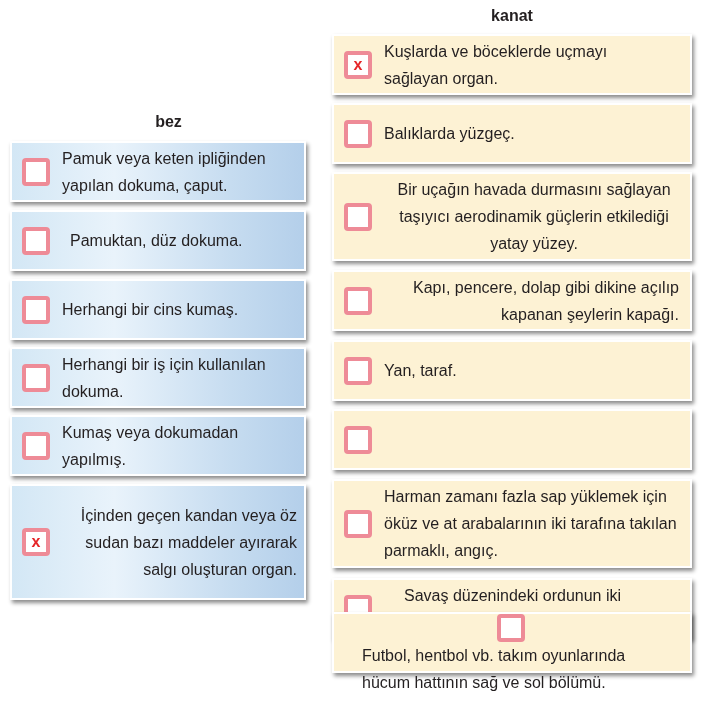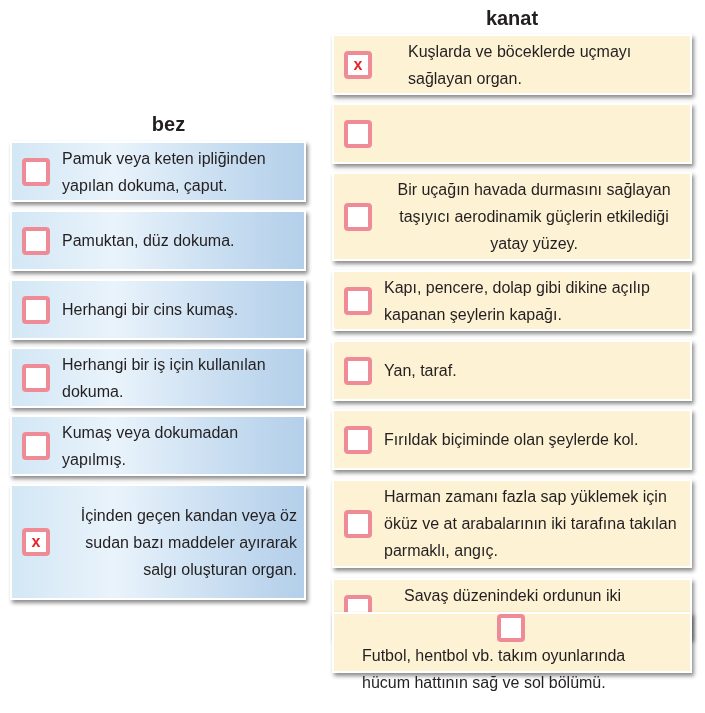--- a/index.html
+++ b/index.html
@@ -1,37 +1,37 @@
 <!DOCTYPE html>
 <html><head>
 <meta charset="utf-8">
 <style>
   html,body{margin:0;padding:0;background:#fff;}
   body{width:705px;height:713px;position:relative;overflow:hidden;font-family:"Liberation Sans",sans-serif;color:#231f20;}
-  .col-title{position:absolute;font-weight:bold;font-size:20px;text-align:center;}
+  .col-title{position:absolute;font-weight:bold;font-size:16px;text-align:center;}
   .card{position:absolute;box-sizing:border-box;border:2px solid #fff;box-shadow:2px 3px 4px rgba(0,0,0,0.45);display:flex;align-items:center;}
   .card.blue{background:linear-gradient(90deg,#d3e7f5 0%,#e9f3fb 35%,#c6dcf0 75%,#b4cfea 100%);}
   .card.cream{background:#fdf2d4;}
   .cb{flex:0 0 auto;width:28px;height:28px;box-sizing:border-box;border:4px solid #ee8b97;border-radius:4px;background:#fff;display:flex;align-items:center;justify-content:center;margin-left:10px;margin-right:12px;}
   .cb .x{color:#e52528;font-weight:bold;font-size:16px;line-height:1;font-family:"Liberation Sans",sans-serif;}
   .txt{font-size:16px;line-height:27px;}
 </style>
 </head>
 <body>
 
 <div class="col-title" style="left:0;top:113px;width:305px;margin-left:16px;">bez</div>
 <div class="col-title" style="left:332px;top:7px;width:360px;">kanat</div>
 
 <div class="card blue" style="left:10px;top:141px;width:296px;height:61px;">
   <div class="cb">
       <span class="x"></span>
     </div>
   <div class="txt" style="width:240px;">Pamuk veya keten ipliğinden yapılan dokuma, çaput.</div>
 </div>
-<div class="card blue" style="left:10px;top:210px;width:296px;height:61px;">
+<div class="card blue" style="left:10px;top:210px;width:296px;height:61px;gap:8px;">
   <div class="cb">
       <span class="x"></span>
     </div>
   <div class="txt">Pamuktan, düz dokuma.</div>
 </div>
 <div class="card blue" style="left:10px;top:279px;width:296px;height:61px;">
   <div class="cb">
       <span class="x"></span>
     </div>
   <div class="txt">Herhangi bir cins kumaş.</div>
@@ -52,50 +52,50 @@
   <div class="cb">
       <span class="x">x</span>
     </div>
   <div class="txt" style="width:235px;text-align:right;">İçinden geçen kandan veya öz sudan bazı maddeler ayırarak salgı oluşturan organ.</div>
 </div>
 
 <div class="card cream" style="left:332px;top:34px;width:360px;height:61px;">
   <div class="cb">
       <span class="x">x</span>
     </div>
-  <div class="txt" style="width:260px;margin-left:24px;">Kuşlarda ve böceklerde uçmayı sağlayan organ.</div>
+  <div class="txt" style="width:260px;">Kuşlarda ve böceklerde uçmayı sağlayan organ.</div>
 </div>
 <div class="card cream" style="left:332px;top:103px;width:360px;height:61px;">
   <div class="cb">
       <span class="x"></span>
     </div>
+  <div class="txt">Balıklarda yüzgeç.</div>
 </div>
 <div class="card cream" style="left:332px;top:172px;width:360px;height:89px;text-align:center;">
   <div class="cb">
       <span class="x"></span>
     </div>
   <div class="txt" style="width:300px;">Bir uçağın havada durmasını sağlayan taşıyıcı aerodinamik güçlerin etkilediği yatay yüzey.</div>
 </div>
 <div class="card cream" style="left:332px;top:270px;width:360px;height:61px;">
   <div class="cb">
       <span class="x"></span>
     </div>
-  <div class="txt" style="width:295px;">Kapı, pencere, dolap gibi dikine açılıp kapanan şeylerin kapağı.</div>
+  <div class="txt" style="width:295px;text-align:right;">Kapı, pencere, dolap gibi dikine açılıp kapanan şeylerin kapağı.</div>
 </div>
 <div class="card cream" style="left:332px;top:340px;width:360px;height:61px;">
   <div class="cb">
       <span class="x"></span>
     </div>
   <div class="txt">Yan, taraf.</div>
 </div>
 <div class="card cream" style="left:332px;top:409px;width:360px;height:61px;">
   <div class="cb">
       <span class="x"></span>
     </div>
-  <div class="txt">Fırıldak biçiminde olan şeylerde kol.</div>
 </div>
 <div class="card cream" style="left:332px;top:479px;width:360px;height:89px;">
   <div class="cb">
       <span class="x"></span>
     </div>
   <div class="txt" style="width:295px;">Harman zamanı fazla sap yüklemek için öküz ve at arabalarının iki tarafına takılan parmaklı, angıç.</div>
 </div>
 <div class="card cream" style="left:332px;top:578px;width:360px;height:61px;gap:20px;">
   <div class="cb">
       <span class="x"></span>

